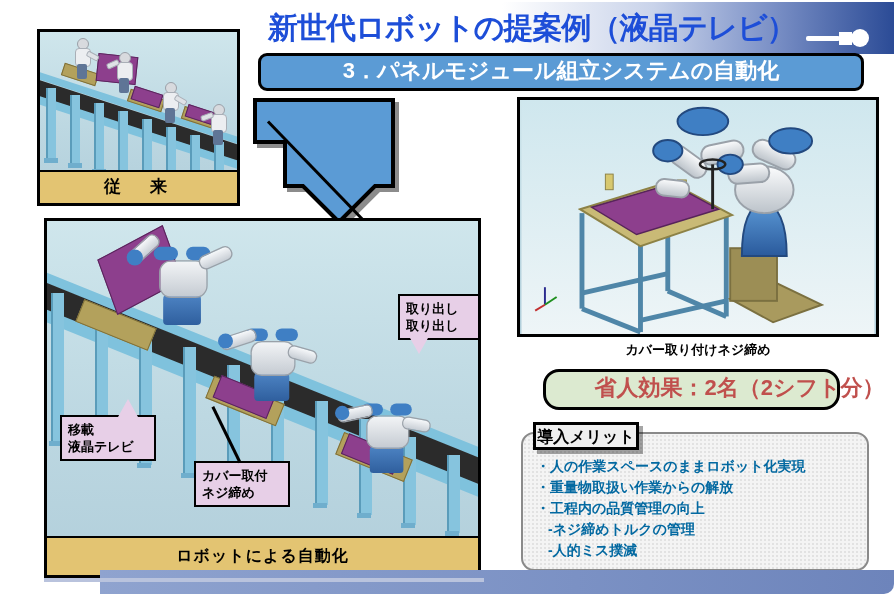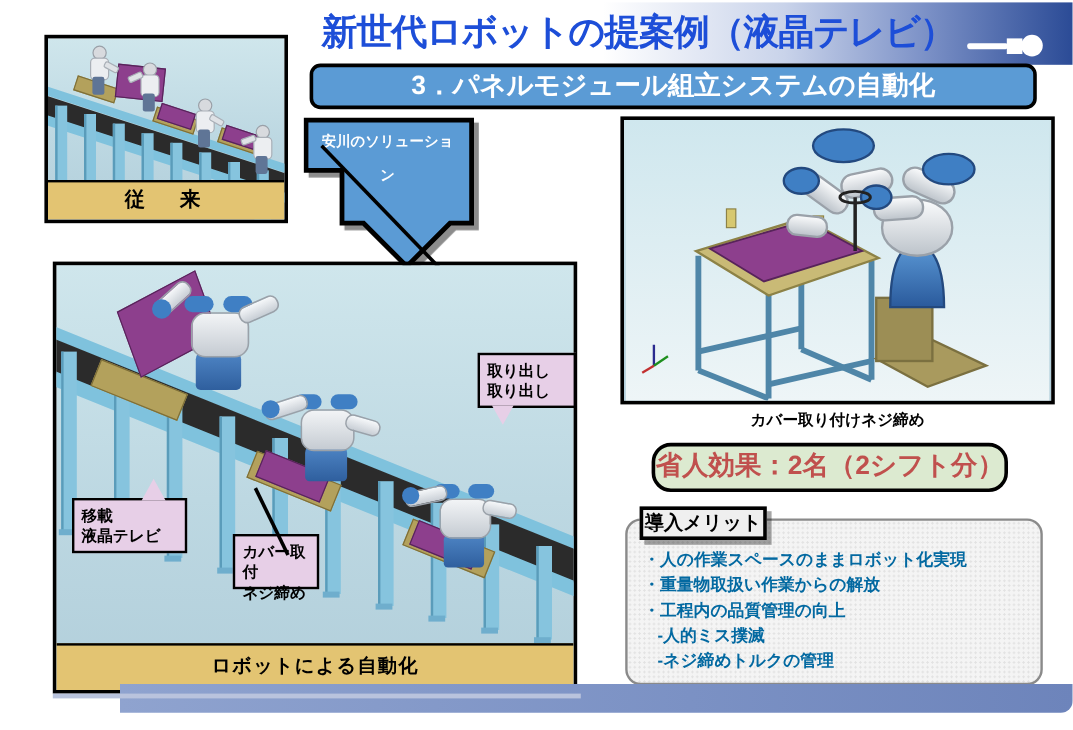--- a/index.html
+++ b/index.html
@@ -24,21 +24,21 @@
      box-sizing:border-box;}
   .subbar-txt{position:absolute;left:258px;top:53px;width:606px;height:38px;
      line-height:36px;text-align:center;color:#ffffff;font-size:22px;font-weight:bold;
      letter-spacing:0px;}
 
   
   .panel{position:absolute;border:3px solid #000;box-sizing:border-box;overflow:hidden;
      background:linear-gradient(180deg,#cfe6ec 0%,#bdd8e2 55%,#b2cfdb 100%);}
 
   
-  #panel-conv{left:37px;top:29px;width:203px;height:157px;}
+  #panel-conv{left:37px;top:29px;width:203px;height:177px;}
   
   #panel-auto{left:44px;top:218px;width:437px;height:360px;}
   
   #panel-cell{left:517px;top:97px;width:362px;height:240px;}
 
   .band-caption{position:absolute;left:0;right:0;bottom:0;height:31px;background:#e3c472;
      border-top:2px solid #000;color:#000;font-size:17px;font-weight:bold;
      line-height:30px;text-align:center;letter-spacing:6px;}
   #panel-auto .band-caption{height:37px;line-height:36px;font-size:16px;letter-spacing:1px;}
 
@@ -91,21 +91,21 @@
   
   .connector{position:absolute;background:#000;transform-origin:left center;}
 
   
   .cell-caption{position:absolute;left:517px;top:341px;width:362px;height:18px;
      text-align:center;font-size:13px;font-weight:bold;color:#000;}
 
   #saving-box{position:absolute;left:543px;top:369px;width:297px;height:41px;
      background:#dcead0;border:3px solid #000;border-radius:16px;box-sizing:border-box;}
   #saving-txt{position:absolute;left:543px;top:369px;width:297px;height:41px;
-     line-height:38px;text-align:center;font-size:22px;font-weight:bold;color:#c0504d;}
+     line-height:38px;text-align:center;font-size:22px;font-weight:bold;color:#c0504d;padding-left:48px;}
 
   #merit-box{position:absolute;left:521px;top:432px;width:348px;height:139px;
      background:#f4f4f4;border:2px solid #8a8a8a;border-radius:13px;box-sizing:border-box;
      background-image:radial-gradient(#e2e2e2 1px,transparent 1px);background-size:4px 4px;}
   #merit-tab{position:absolute;left:533px;top:422px;width:106px;height:28px;
      background:#efefef;border:3px solid #000;box-sizing:border-box;
      line-height:23px;text-align:center;font-size:16px;font-weight:bold;color:#000;
      box-shadow:4px 4px 0 rgba(0,0,0,.35);}
   #merit-list{position:absolute;left:536px;top:456px;width:330px;
      font-size:14px;font-weight:bold;color:#0369a1;line-height:21px;}
@@ -181,21 +181,20 @@
         <div class="arm" style="left:-9px;transform:rotate(-20deg);"></div>
         </div>
     </div>
     <div class="band-caption">従　来</div>
   </div>
 
   <div id="arrow-wrap">
     <svg id="arrow-shape" viewBox="0 0 146 126">
       <path d="M2,2 H140 V88 H122 L86,124 L50,88 H32 V44 H2 Z" fill="#5b9bd5" stroke="#000" stroke-width="4"></path>
     </svg>
-    <div id="arrow-label">安川のソリューション</div>
   </div>
 
   <div class="connector" style="left:268px;top:120px;width:258px;height:3px;transform:rotate(46deg);"></div>
 
   <div class="panel" id="panel-auto">
     <div class="conv-wrap">
 
       <div class="rail" style="left:-30px;top:40px;width:560px;height:10px;transform:rotate(22deg);"></div>
       <div class="belt" style="left:-30px;top:51px;width:562px;height:26px;transform:rotate(22deg);"></div>
       <div class="rail" style="left:-30px;top:77px;width:562px;height:12px;transform:rotate(22deg);"></div>
@@ -248,21 +247,21 @@
     </div>
     <div class="band-caption">ロボットによる自動化</div>
   </div>
 
   <div class="callout" style="left:60px;top:415px;width:96px;height:46px;">
     <div>移載</div>
     <div>液晶テレビ</div>
     <span class="tail" style="left:56px;top:-18px;border-left:10px solid transparent;border-right:10px solid transparent;border-bottom:18px solid #e7cfe7;"></span>
   </div>
 
-  <div class="callout" style="left:194px;top:445px;width:72px;height:46px;">
+  <div class="callout" style="left:194px;top:461px;width:96px;height:46px;">
     <div>カバー取付</div>
     <div>ネジ締め</div>
   </div>
   <div class="connector" style="left:240px;top:461px;width:62px;height:3px;transform:rotate(-116deg);"></div>
 
   <div class="callout" style="left:398px;top:294px;width:82px;height:46px;">
     <div>取り出し</div>
     <div>取り出し</div>
     <span class="tail" style="left:10px;bottom:-16px;border-left:9px solid transparent;border-right:9px solid transparent;border-top:16px solid #e7cfe7;"></span>
   </div>
@@ -337,19 +336,19 @@
 
   <div id="saving-box"></div>
   <div id="saving-txt">省人効果：2名（2シフト分）</div>
 
   <div id="merit-box"></div>
   <div id="merit-tab">導入メリット</div>
   <div id="merit-list">
       <div>・人の作業スペースのままロボット化実現</div>
       <div>・重量物取扱い作業からの解放</div>
       <div>・工程内の品質管理の向上</div>
+      <div class="sub">-ネジ締めトルクの管理</div>
       <div class="sub">-人的ミス撲滅</div>
-      <div class="sub">-ネジ締めトルクの管理</div>
     </div>
 
   <div class="footer"></div>
   <div class="footer-shadowline"></div>
 </div>
 
 </body></html>

